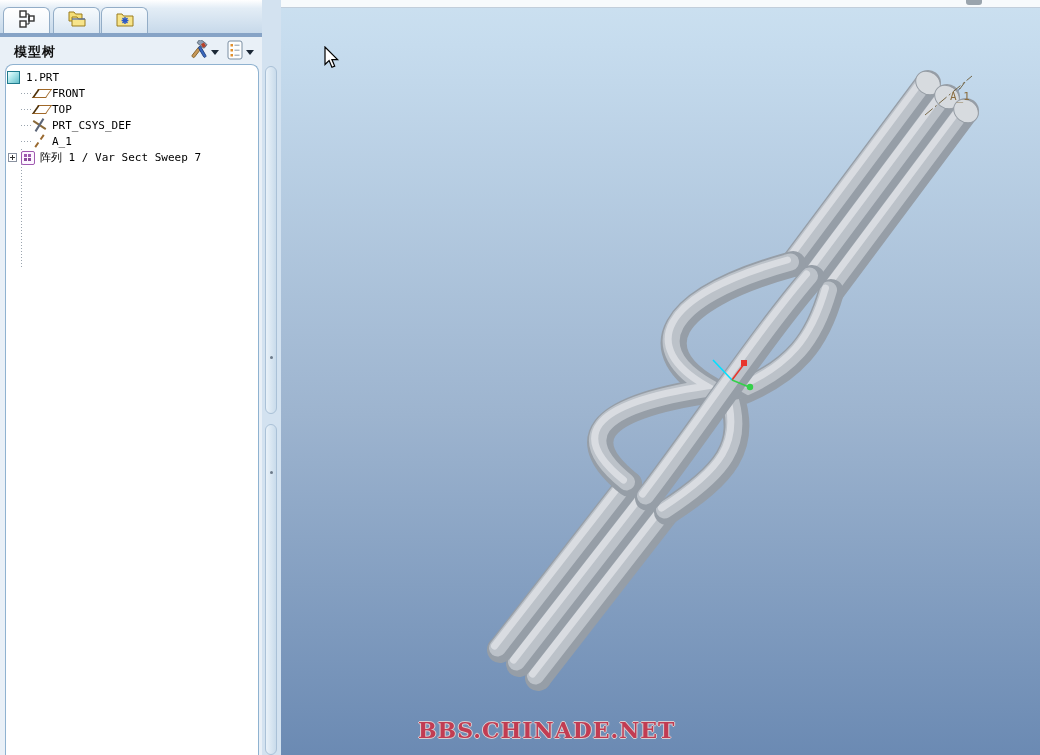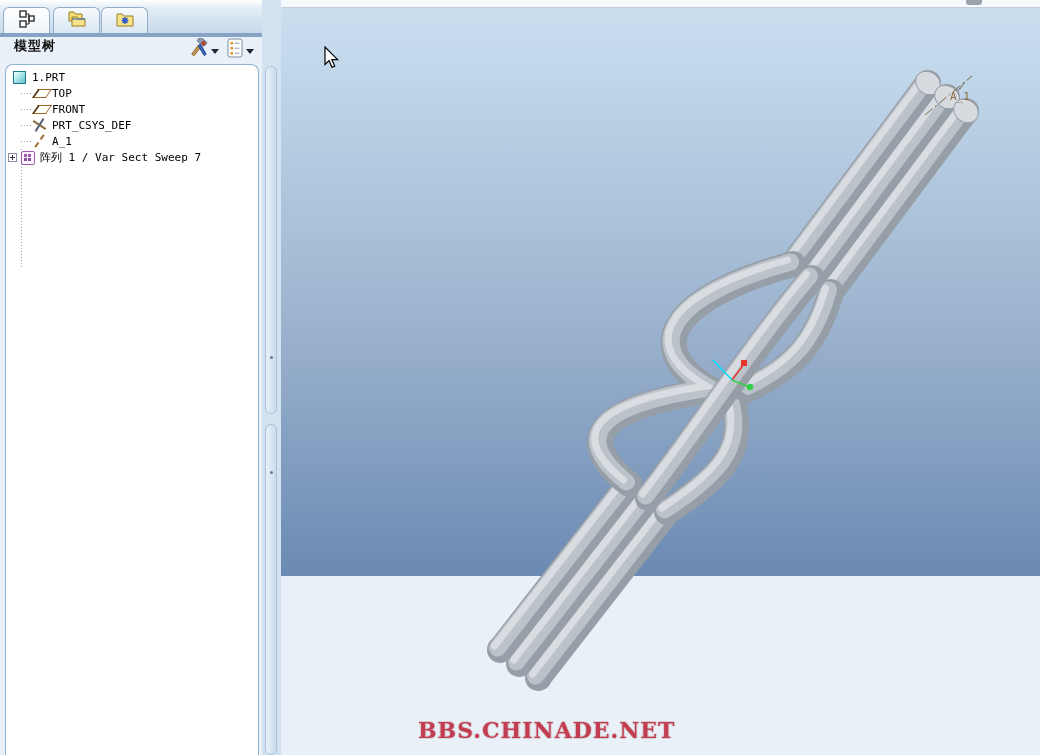--- a/index.html
+++ b/index.html
@@ -7,31 +7,31 @@
   .app { position:relative; width:1040px; height:755px; background:#e9f0f7; display:flex; }
 
   
   .left-panel { position:relative; width:262px; height:755px; background:#e9f0f7; z-index:2; }
   .tab-strip { position:relative; height:33px; background:linear-gradient(180deg,#ffffff 0%,#e3edf6 25%,#c7d9ea 100%); }
   .tab-strip::after { content:""; position:absolute; left:0; right:-19px; top:33px; height:4px; background:#86a3c6; }
   .tab { position:absolute; top:7px; height:26px; width:47px; border:1px solid #93adc7; border-bottom:none; border-radius:6px 6px 0 0; background:linear-gradient(180deg,#f6fafd,#d9e6f2); display:flex; align-items:center; justify-content:center; }
   .tab.active { background:linear-gradient(180deg,#ffffff,#eef4fa); }
   .tab1 { left:3px; } .tab2 { left:53px; } .tab3 { left:101px; }
 
-  .panel-header { position:relative; height:29px; margin-top:4px; display:flex; align-items:flex-start; padding:0 6px 0 14px; }
+  .panel-header { position:relative; height:29px; margin-top:4px; display:flex; align-items:center; padding:0 6px 0 14px; }
   .panel-title { font-weight:bold; font-size:13px; color:#111; letter-spacing:1px; }
   .header-tools { margin-left:auto; display:flex; align-items:center; gap:3px; }
   .tool-btn { display:flex; align-items:center; gap:2px; padding:1px 2px; border-radius:3px; }
   .caret { width:0; height:0; border-left:4px solid transparent; border-right:4px solid transparent; border-top:5px solid #1c2836; margin-top:2px; }
 
   .tree-box { position:absolute; left:5px; top:64px; width:254px; height:700px; background:#ffffff; border:1px solid #8fb2d0; border-radius:8px 8px 0 0; border-bottom:none; overflow:hidden; padding-top:4px; }
   .tree-guide { position:absolute; left:15px; top:84px; width:1px; height:120px; background-image:repeating-linear-gradient(180deg,#9aa4ae 0 1px,transparent 1px 3px); }
   .tree-row { position:relative; display:flex; align-items:center; height:16px; font-family:"DejaVu Sans Mono", monospace; font-size:11px; color:#000; white-space:nowrap; }
   .tree-row .stub { width:11px; height:1px; margin-left:15px; background-image:repeating-linear-gradient(90deg,#9aa4ae 0 1px,transparent 1px 3px); }
-  .tree-row.root { padding-left:6px; }
+  .tree-row.root { padding-left:0; }
   .tree-row .lbl { margin-left:4px; }
 
   
   .t-ico { position:relative; width:16px; height:14px; flex:none; }
   .t-part-icon::before { content:""; position:absolute; left:1px; top:1px; width:11px; height:11px; border:1px solid #1f7a8c; background:linear-gradient(135deg,#f2ffff 0%,#b9ecef 35%,#63bfca 100%); }
   .t-datum-plane-icon::before { content:""; position:absolute; left:3px; top:3px; width:11px; height:7px; border:1px solid #a06828; border-left:2px solid #4d3008; transform:skewX(-35deg); }
   .t-csys-icon::before { content:""; position:absolute; left:0; top:6px; width:15px; height:2px; background:#8a6a3a; transform:rotate(33deg); }
   .t-csys-icon::after { content:""; position:absolute; left:0; top:6px; width:15px; height:2px; background:#5c6678; transform:rotate(-58deg); }
   .t-sketch-icon::before { content:""; position:absolute; left:2px; top:3px; width:11px; height:11px; border:2px solid transparent; border-top-color:#7496c6; border-left-color:#7496c6; border-radius:50%; transform:rotate(40deg); }
   .t-sketch-icon::after { content:""; position:absolute; left:1px; top:9px; width:3px; height:3px; background:#4a6aa0; border-radius:50%; box-shadow:11px -6px 0 #4a6aa0; }
@@ -47,21 +47,21 @@
   
   .sash { position:relative; width:19px; height:755px; background:#d3e2f0; z-index:2; }
   .grip { position:absolute; left:3px; width:12px; border:1px solid #aac1d7; border-radius:6px; background:linear-gradient(90deg,#e9f2f9,#c9dbeb); }
   .grip1 { top:66px; height:348px; }
   .grip2 { top:424px; height:331px; }
   .grip .dot { position:absolute; left:4px; width:3px; height:3px; border-radius:50%; background:#6d7b8a; }
   .grip1 .dot { bottom:54px; }
   .grip2 .dot { top:46px; }
 
   
-  .viewport { position:relative; flex:1; height:576px; background:linear-gradient(180deg,#cbe0f0 0%,#c6dcee 6%,#9db4cf 55%,#6b8ab3 100%); z-index:1; }
+  .viewport { position:relative; flex:1; height:755px; background:linear-gradient(180deg,#cbe0f0 0%,#c6dcee 6%,#9db4cf 55%,#6b8ab3 100%); z-index:1; }
   .vp-topstrip { position:absolute; left:0; top:0; right:0; height:8px; background:#f7fafc; border-bottom:1px solid #c2cedb; }
   .vp-fragment { position:absolute; left:685px; top:0; width:16px; height:5px; background:#9aa4ad; border-radius:0 0 3px 3px; }
 
   .scene { position:absolute; left:0; top:0; width:1040px; height:755px; z-index:3; pointer-events:none; }
   .r-base { fill:none; stroke:#969ea7; stroke-width:26; stroke-linecap:round; }
   .r-mid  { fill:none; stroke:#bcc2c9; stroke-width:17; stroke-linecap:round; }
   .r-hi   { fill:none; stroke:#d9dce1; stroke-width:7;  stroke-linecap:round; }
   .axis-line { stroke:#6b5a35; stroke-width:1; fill:none; stroke-dasharray:10 3 2 3; opacity:.9; }
   .traj-line { stroke:#4d5c7c; stroke-width:1; fill:none; opacity:.8; }
   .cap-far { fill:#d7dbdf; stroke:#959ca4; stroke-width:1; }
@@ -144,27 +144,27 @@
       <div id="tree-rows">
           <div class="tree-row root">
 
     <span class="t-ico t-part-icon"></span>
     <span class="lbl">1.PRT</span>
   </div>
           <div class="tree-row">
     <span class="stub"></span>
 
     <span class="t-ico t-datum-plane-icon"></span>
+    <span class="lbl">FRONT</span>
+  </div>
+          <div class="tree-row">
+    <span class="stub"></span>
+
+    <span class="t-ico t-datum-plane-icon"></span>
     <span class="lbl">TOP</span>
-  </div>
-          <div class="tree-row">
-    <span class="stub"></span>
-
-    <span class="t-ico t-datum-plane-icon"></span>
-    <span class="lbl">FRONT</span>
   </div>
           <div class="tree-row">
     <span class="stub"></span>
 
     <span class="t-ico t-csys-icon"></span>
     <span class="lbl">PRT_CSYS_DEF</span>
   </div>
           <div class="tree-row">
     <span class="stub"></span>
 

